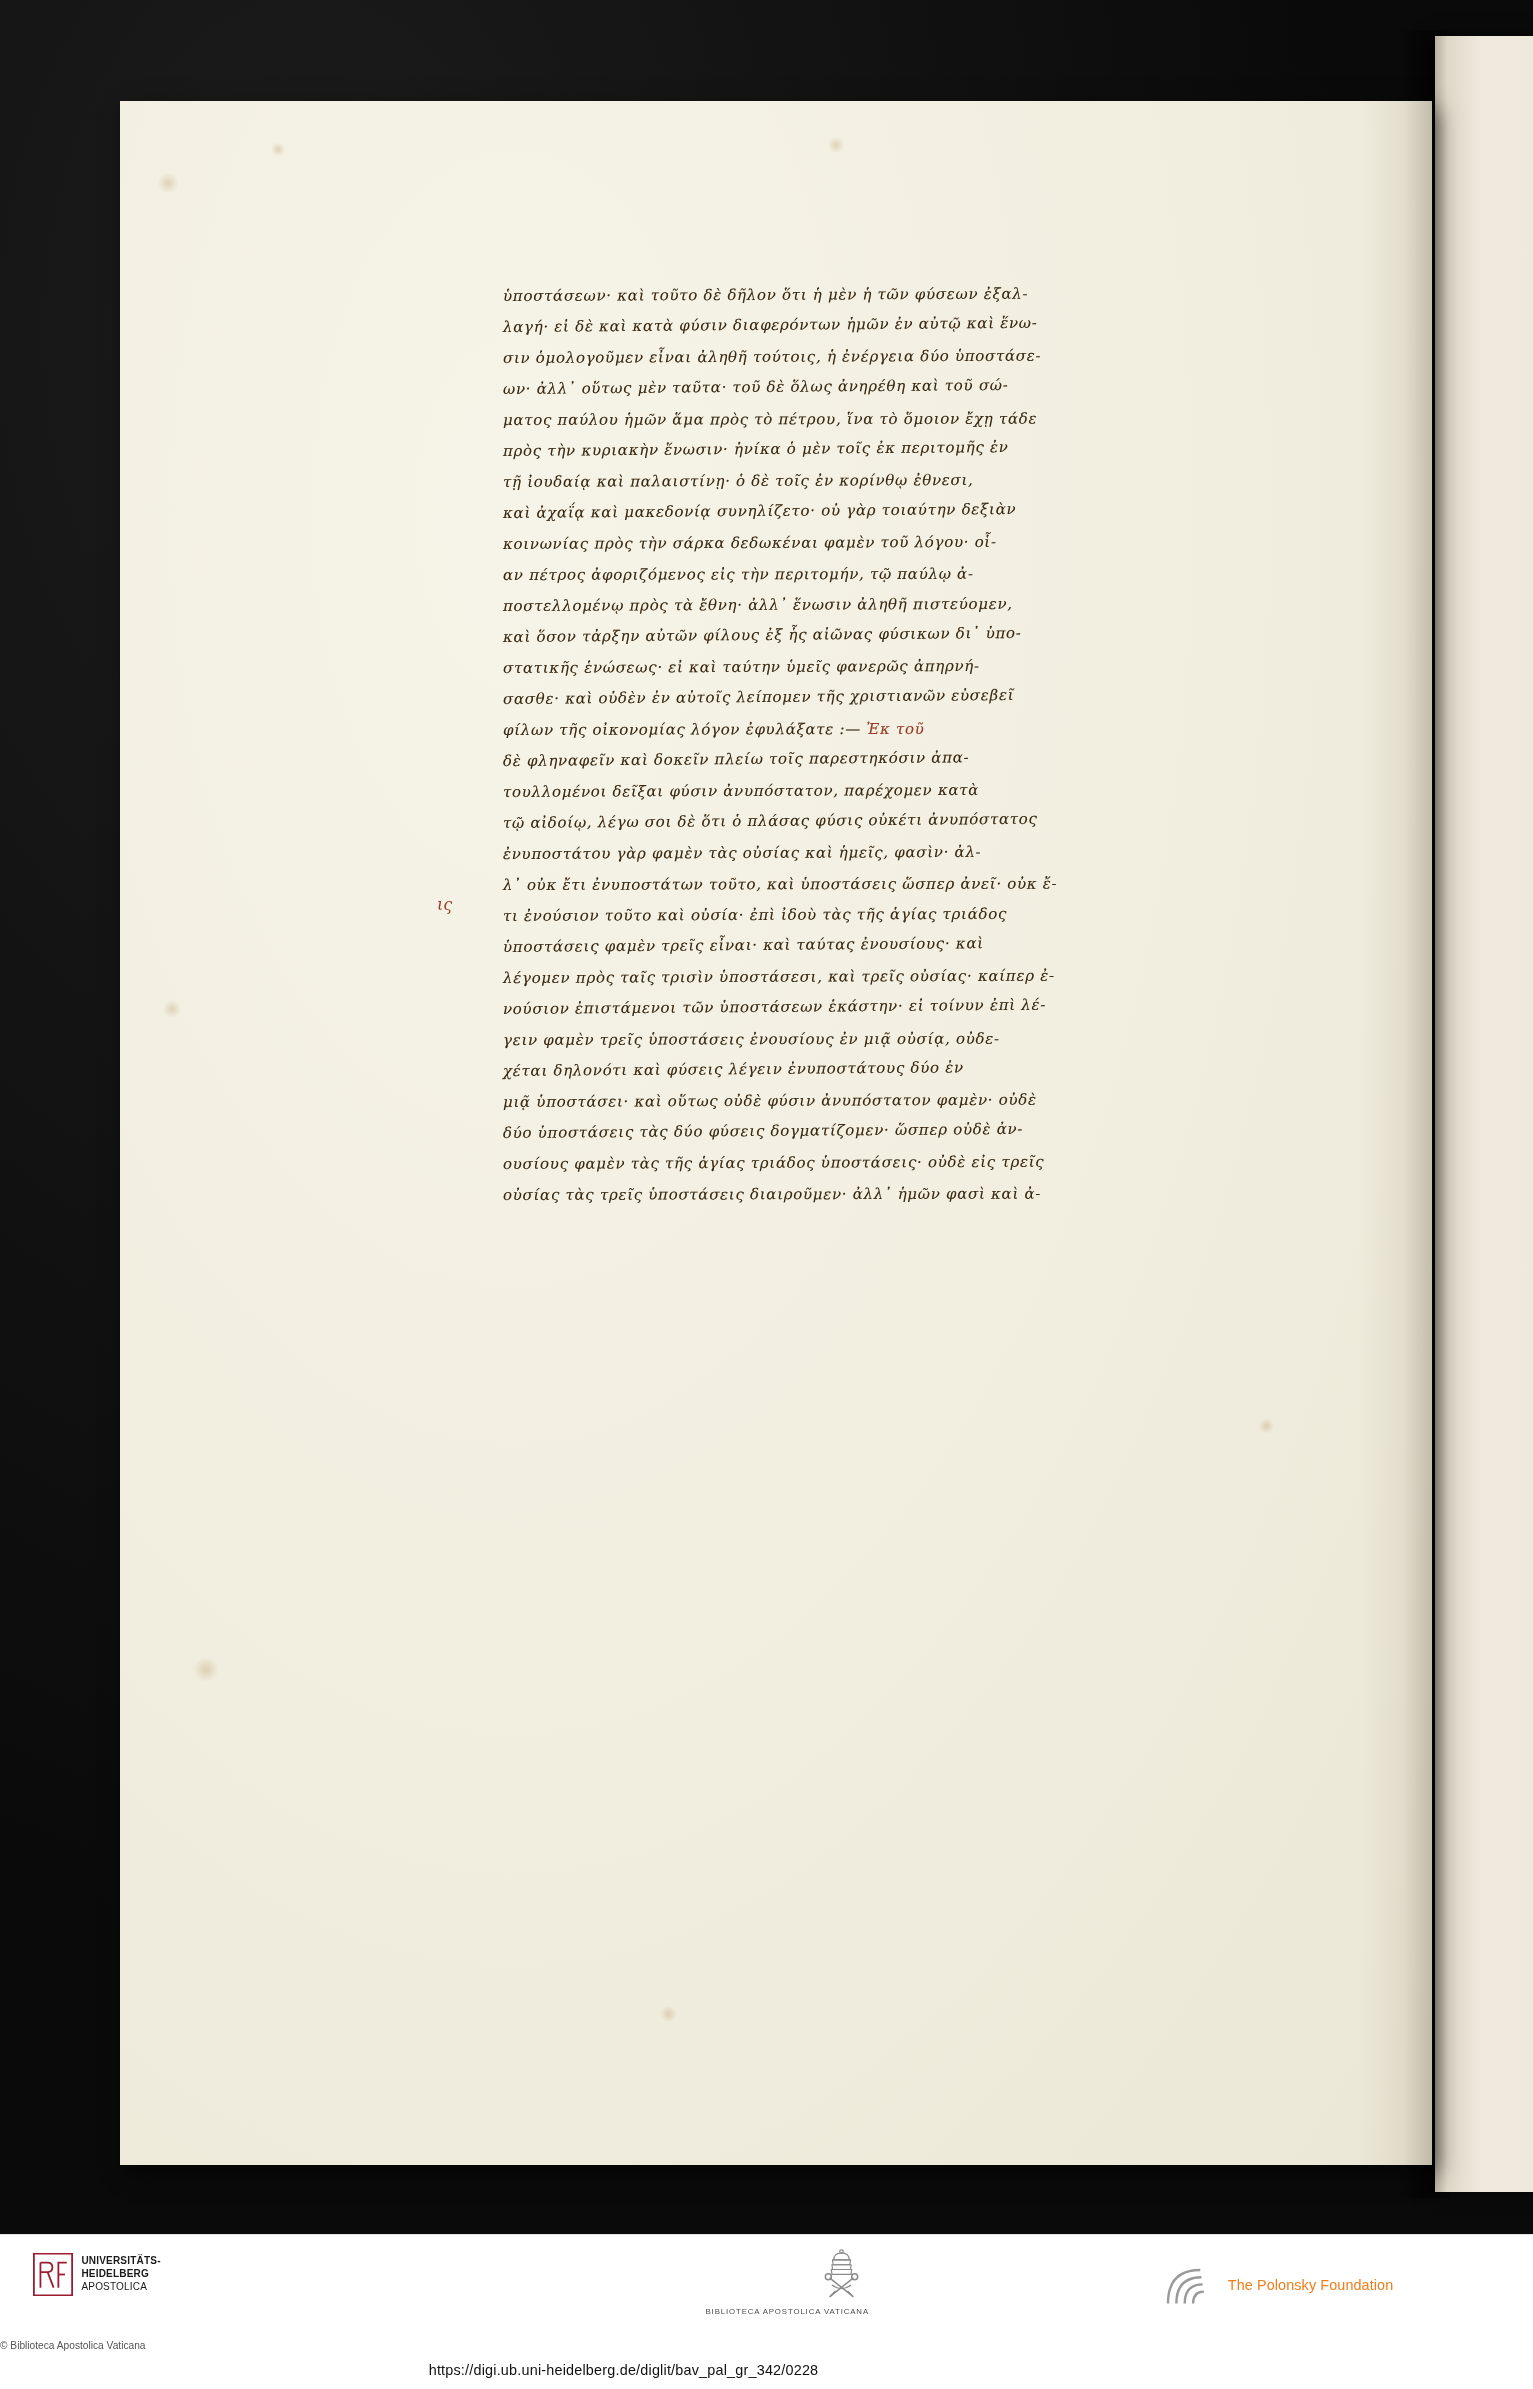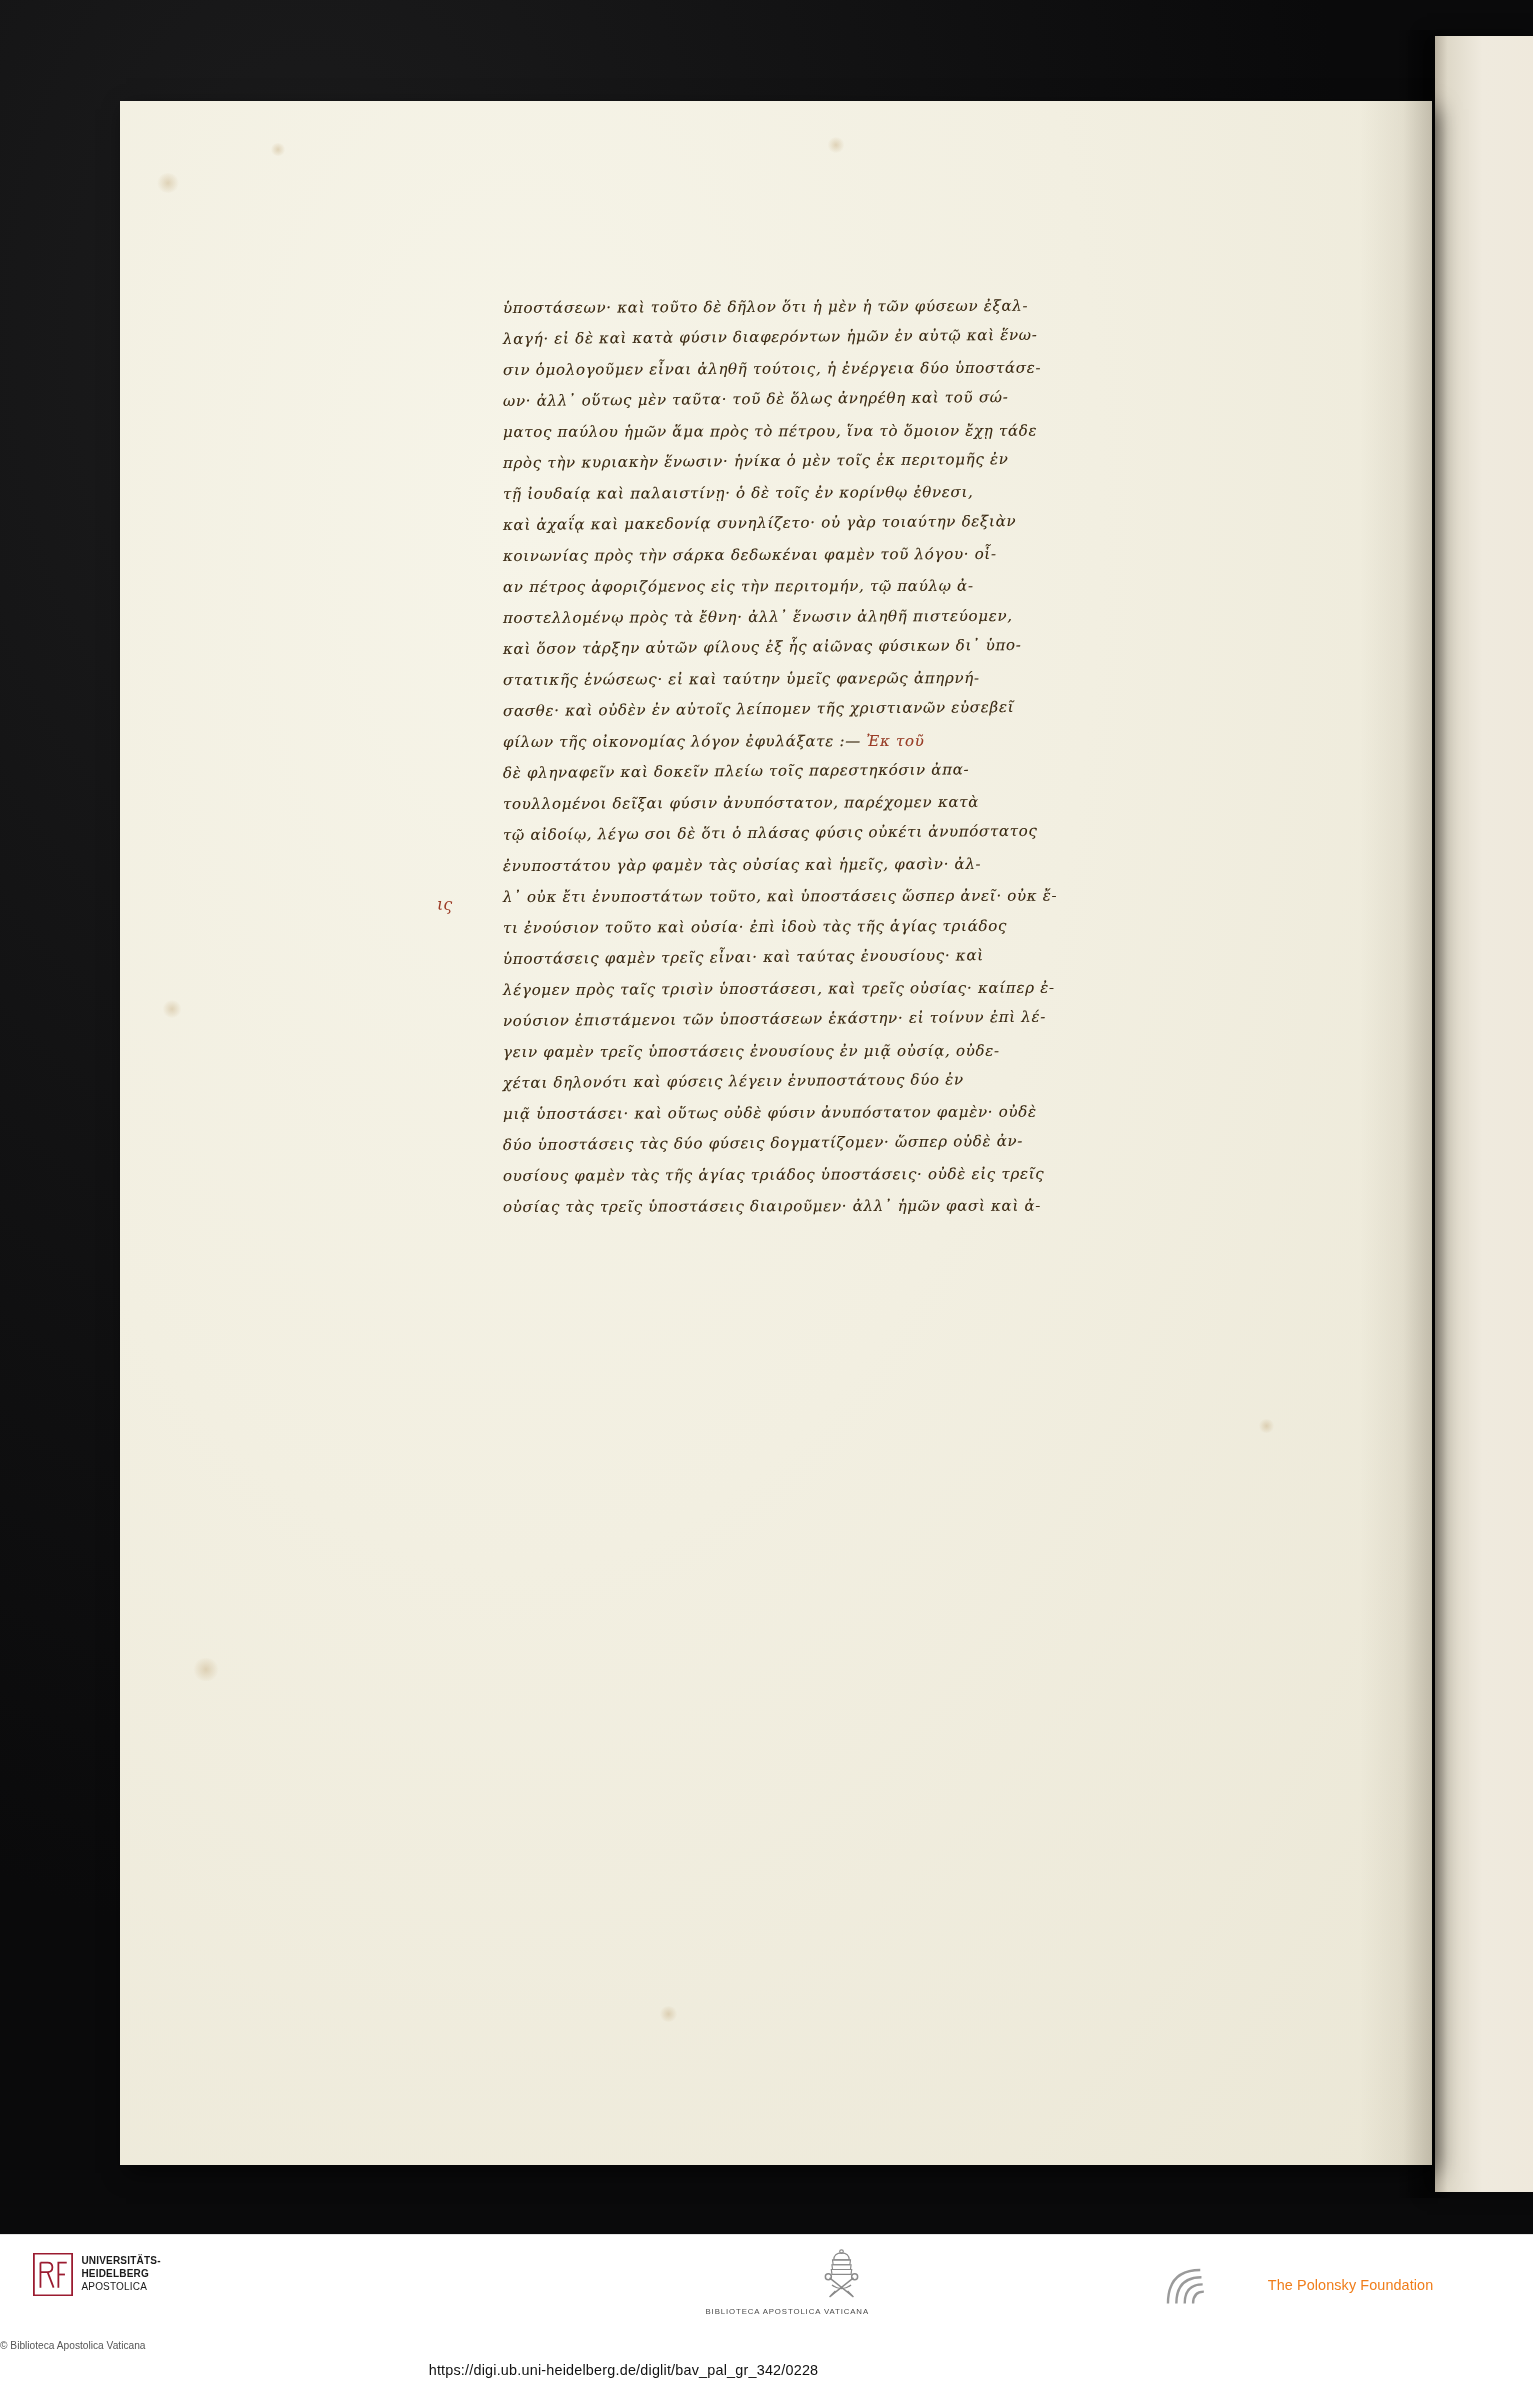--- a/index.html
+++ b/index.html
@@ -75,21 +75,21 @@
     position: absolute;
     border-radius: 50%;
     background: radial-gradient(circle, rgba(176,140,80,0.30) 0%, rgba(176,140,80,0.0) 70%);
     pointer-events: none;
   }
 
   
   #textblock {
     position: absolute;
     left: 383px;
-    top: 198px;
+    top: 186px;
     width: 958px;
   }
   .ms-line {
     position: relative;
     color: #3a2a14;
     font-family: "DejaVu Serif", serif;
     font-size: 15px;
     letter-spacing: 0.7px;
     white-space: nowrap;
     margin-bottom: 13px;
@@ -176,21 +176,20 @@
     display: flex;
     align-items: center;
     gap: 10.8px;
   }
   #pf-mark { width: 55px; height: 42px; position: relative; }
   #pf-text {
     font-family: "Liberation Sans", sans-serif;
     font-size: 14.4px;
     color: #f07d1a;
     letter-spacing: 0.1px;
-    margin-left: 40px;
   }
 
   #footer-credit {
     position: absolute;
     left: 0; top: 105px;
     width: 1533px;
     text-align: left;
     font-family: "Liberation Sans", sans-serif;
     font-size: 10.2px;
     color: #555555;

